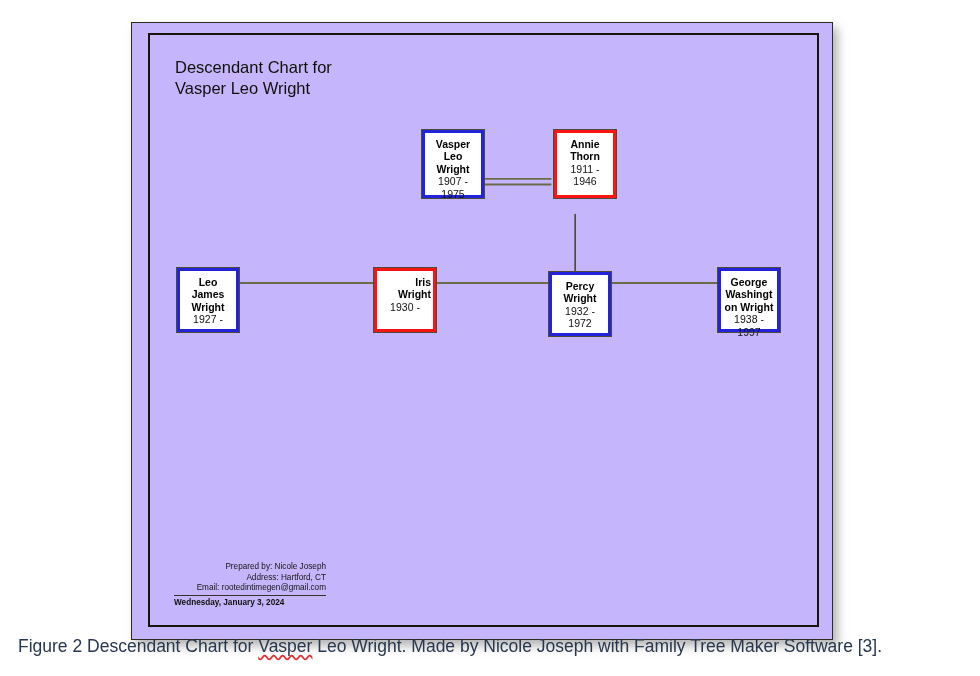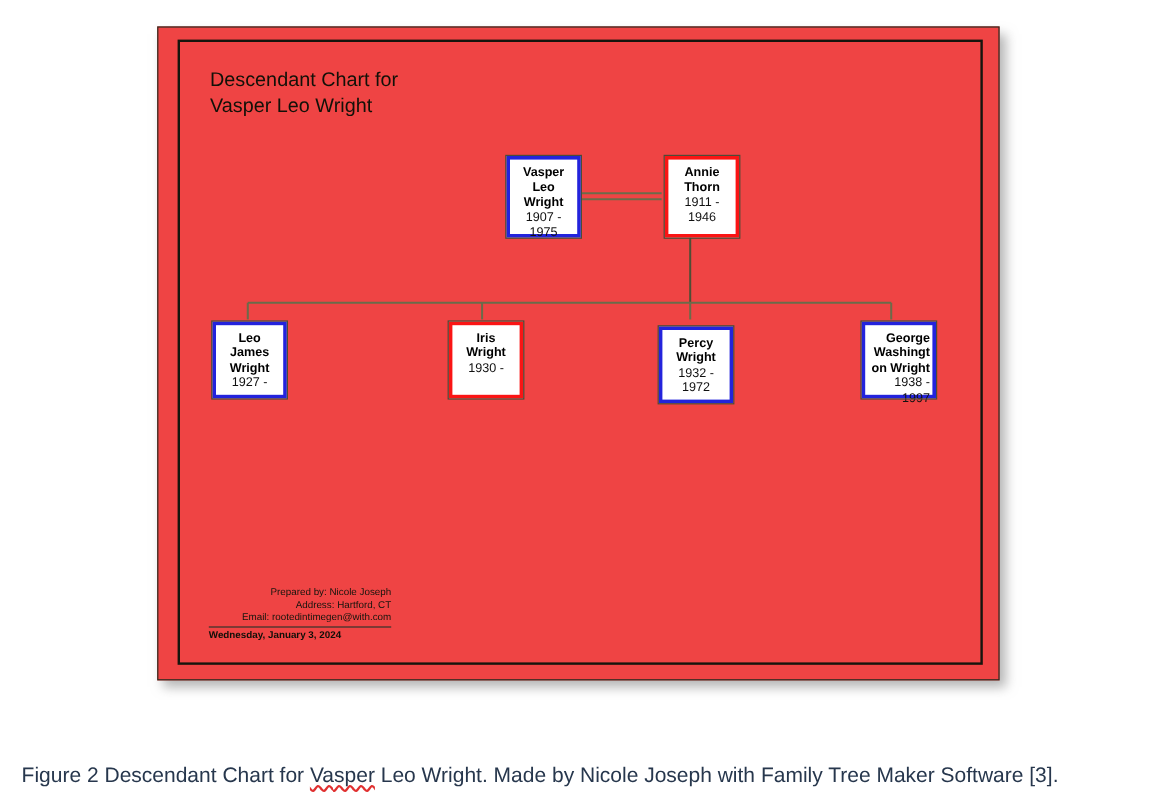--- a/index.html
+++ b/index.html
@@ -4,22 +4,22 @@
 <style>
   html,body{margin:0;padding:0;}
   body{
     width:980px;height:676px;background:#ffffff;
     font-family:"Liberation Sans", sans-serif;
     overflow:hidden;position:relative;
   }
 
   
   #chart-sheet{
-    position:absolute;left:131px;top:22px;width:702px;height:545px;
-    background:#ef4444;
+    position:absolute;left:131px;top:22px;width:702px;height:618px;
+    background:#c4b5fd;
     border:1px solid #2b2b20;
     box-shadow:5px 6px 9px rgba(120,120,120,.55);
     box-sizing:border-box;
   }
   #chart-frame{
     position:absolute;left:16px;top:10px;right:13px;bottom:12px;
     border:2px solid #15150d;
     box-sizing:border-box;
   }
 
@@ -118,45 +118,45 @@
       </div>
 
       <div class="person-box male" style="left:27px;top:233px;width:62px;height:64px;">
         <div class="person-name" style="white-space: pre-line;">Leo
 James
 Wright</div>
         <div class="person-dates" style="white-space: pre-line;">1927 -</div>
       </div>
 
       <div class="person-box female" style="left:224px;top:233px;width:62px;height:64px;">
-        <div class="person-name" style="white-space: pre-line;">Iris
+        <div class="person-name" style="white-space: pre-line; text-align: right;">Iris
 Wright</div>
         <div class="person-dates" style="white-space: pre-line;">1930 -</div>
       </div>
 
       <div class="person-box male" style="left:399px;top:237px;width:62px;height:64px;">
         <div class="person-name" style="white-space: pre-line;">Percy
 Wright</div>
         <div class="person-dates" style="white-space: pre-line;">1932 -
 1972</div>
       </div>
 
-      <div class="person-box male" style="left:568px;top:233px;width:62px;height:64px;text-align:right;">
+      <div class="person-box male" style="left:568px;top:233px;width:62px;height:64px;">
         <div class="person-name" style="white-space: pre-line;">George
 Washingt
 on Wright</div>
         <div class="person-dates" style="white-space: pre-line;">1938 -
 1997</div>
       </div>
     </div>
 
     <div id="chart-footer">
       <div class="footer-line">Prepared by:  Nicole Joseph</div>
       <div class="footer-line">Address: Hartford, CT</div>
-      <div class="footer-line">Email: rootedintimegen@with.com</div>
+      <div class="footer-line">Email: rootedintimegen@gmail.com</div>
       <div id="footer-rule"></div>
       <div id="footer-date">Wednesday, January 3, 2024</div>
     </div>
 
   </div>
 </div>
 
 <div id="figure-caption"><span class="cap-italic">Figure 2 Descendant Chart for </span><span class="cap-italic spell-error">Vasper</span><span class="cap-italic"> Leo Wright</span><span>. Made by Nicole Joseph with Family Tree Maker Software [3].</span></div>
 
 </body></html>

